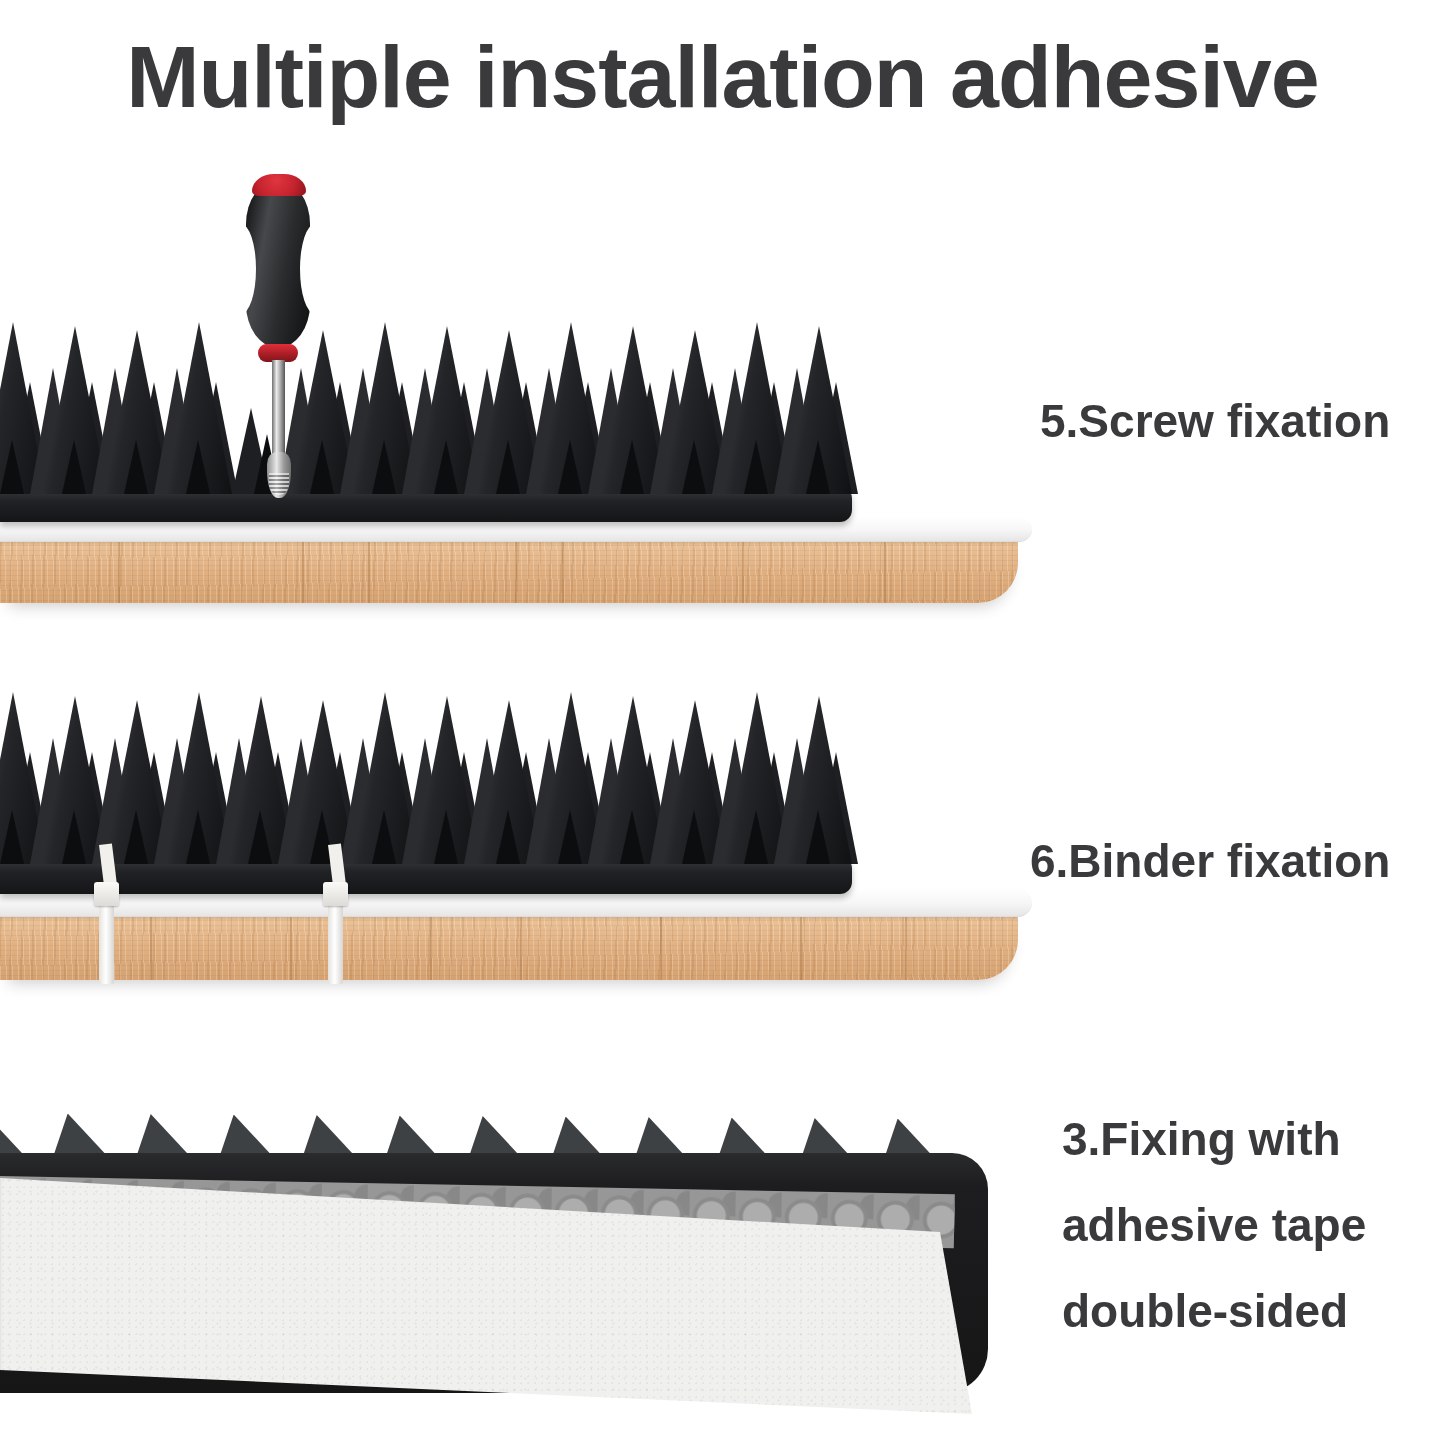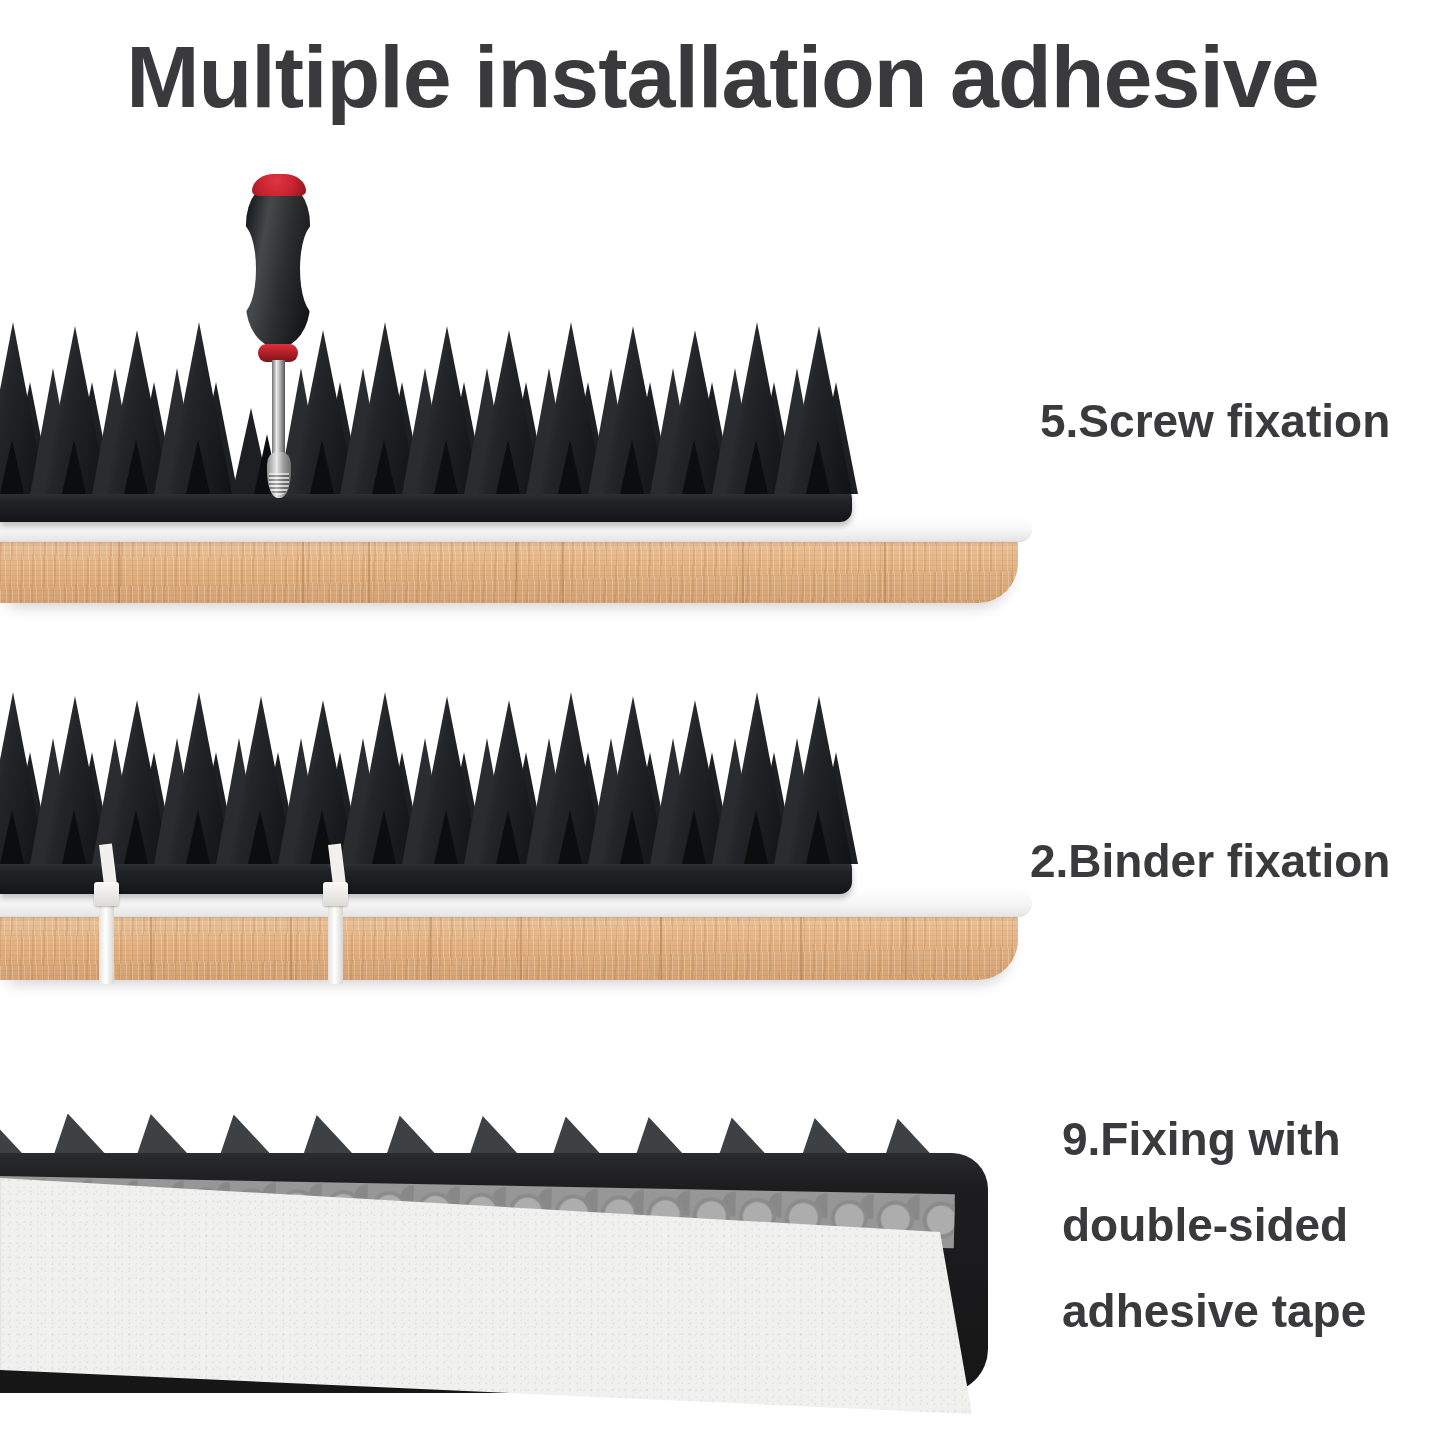--- a/index.html
+++ b/index.html
@@ -303,21 +303,21 @@
     <div class="tie tie1">
       <div class="stub"></div>
       <div class="strap"></div>
       <div class="buckle"></div>
     </div>
     <div class="tie tie2">
       <div class="stub"></div>
       <div class="strap"></div>
       <div class="buckle"></div>
     </div>
-    <div class="label l2">2.Binder fixation</div>
+    <div class="label l2">6.Binder fixation</div>
   </div>
 
   <div>
     <div id="spikes3">
         <div class="tri" style="left: -30px;"></div>
         <div class="tri" style="left: 53px;"></div>
         <div class="tri" style="left: 136px;"></div>
         <div class="tri" style="left: 219px;"></div>
         <div class="tri" style="left: 302px;"></div>
         <div class="tri" style="left: 385px;"></div>
@@ -325,19 +325,19 @@
         <div class="tri" style="left: 551px;"></div>
         <div class="tri" style="left: 634px;"></div>
         <div class="tri" style="left: 717px;"></div>
         <div class="tri" style="left: 800px;"></div>
         <div class="tri" style="left: 883px;"></div>
       </div>
     <div class="s3-body"></div>
     <div class="s3-adhesive"></div>
     <div class="s3-liner"></div>
     <div class="label l3">
-      <div class="l3-line">9.Fixing with</div>
+      <div class="l3-line">3.Fixing with</div>
+      <div class="l3-line">adhesive tape</div>
       <div class="l3-line">double-sided</div>
-      <div class="l3-line">adhesive tape</div>
     </div>
   </div>
 
 </div>
 
 </body></html>

